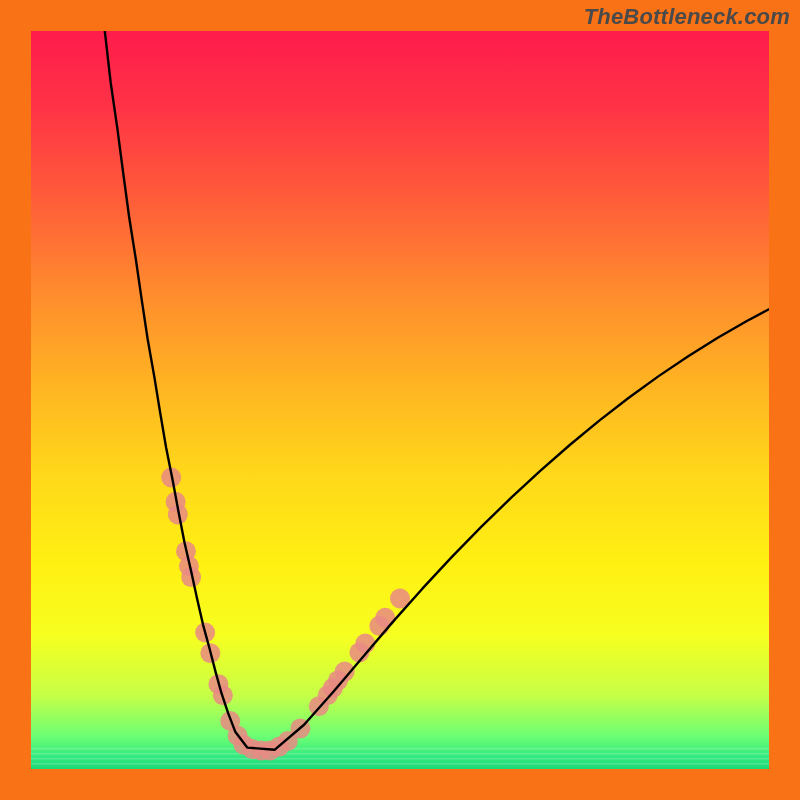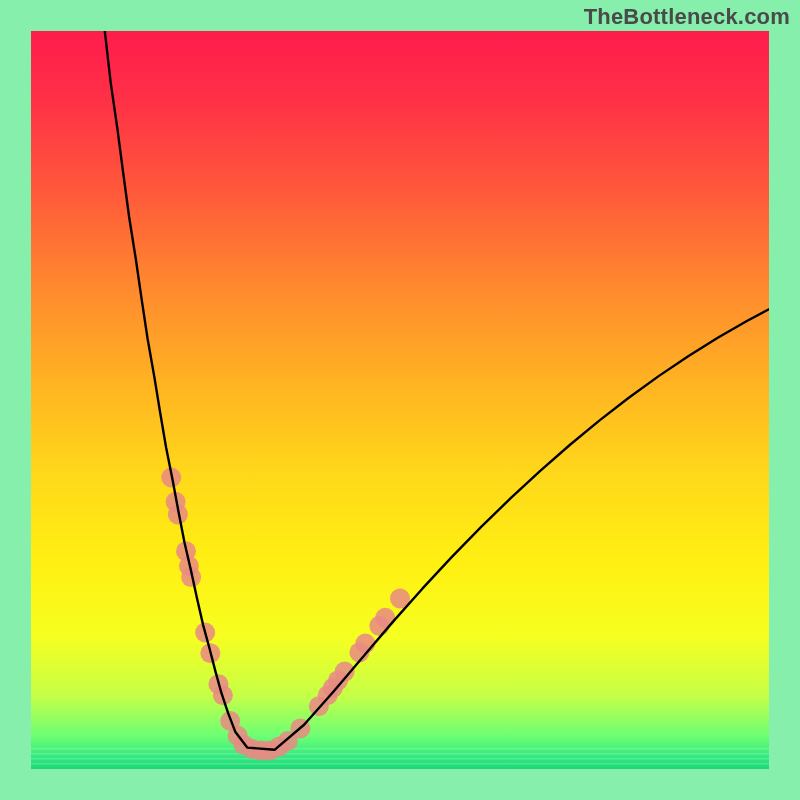--- a/index.html
+++ b/index.html
@@ -8,21 +8,22 @@
     width: 800px;
     height: 800px;
     overflow: hidden;
     background: #000;
     font-family: Arial, Helvetica, sans-serif;
   }
   .frame {
     position: relative;
     width: 800px;
     height: 800px;
-    background: #86efac;
+    background: #f97316;
+    font-style: italic;
   }
   .watermark {
     position: absolute;
     top: 4px;
     right: 10px;
     color: #4a4a4a;
     font-size: 22px;
     font-weight: 600;
     letter-spacing: 0.2px;
     z-index: 5;

